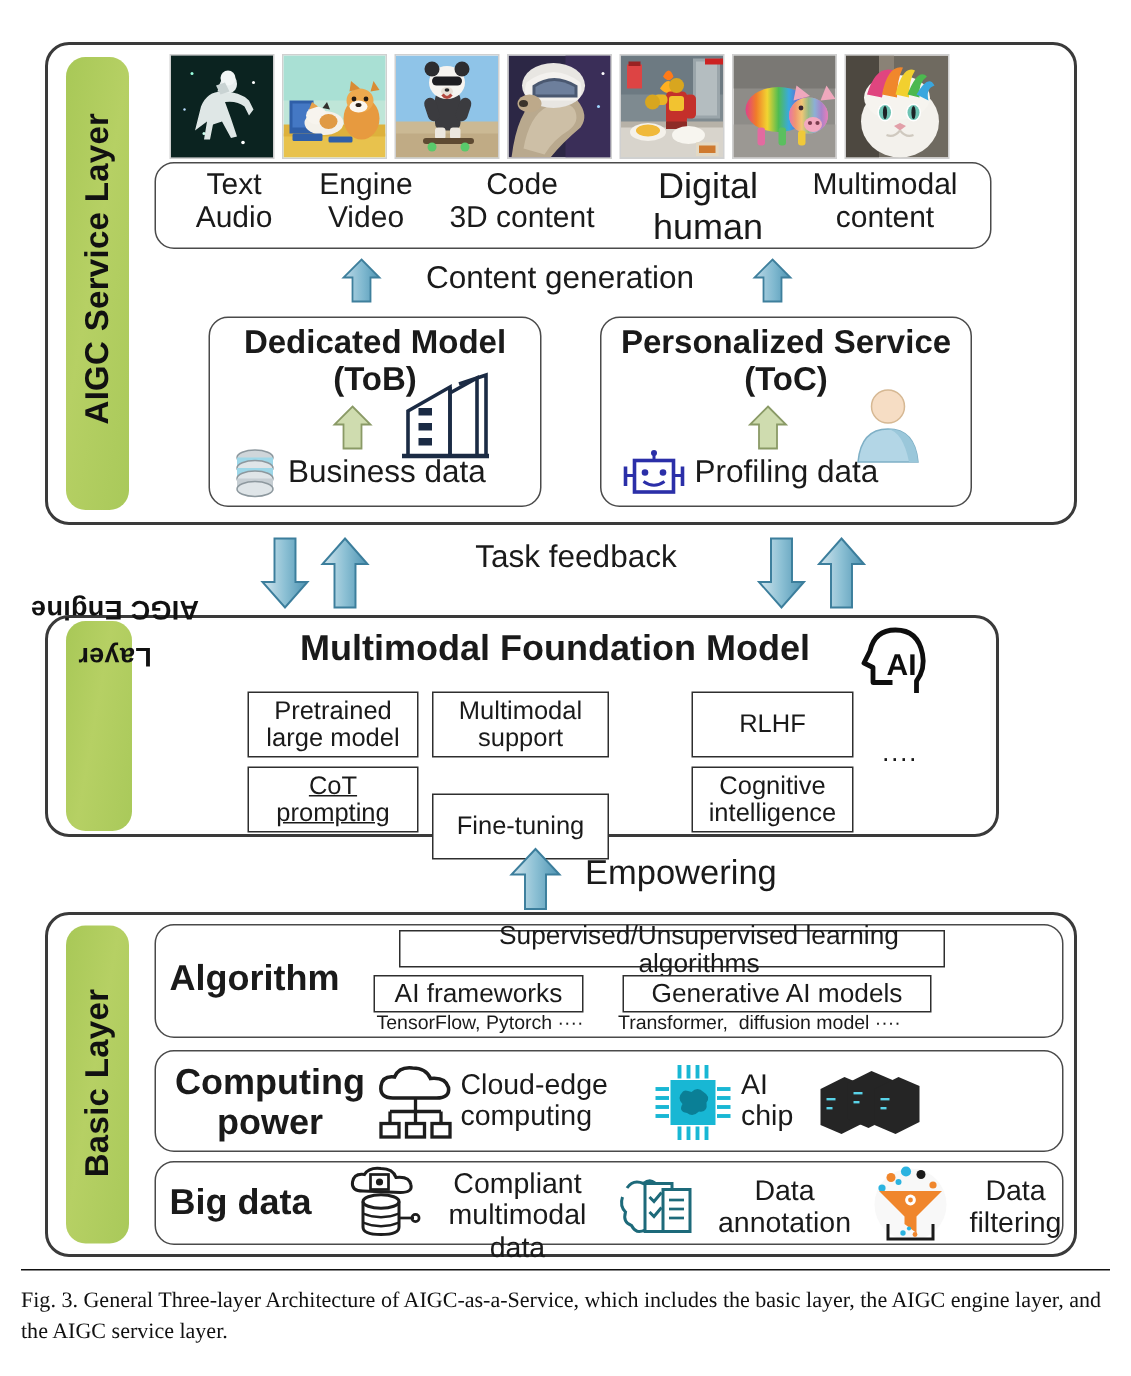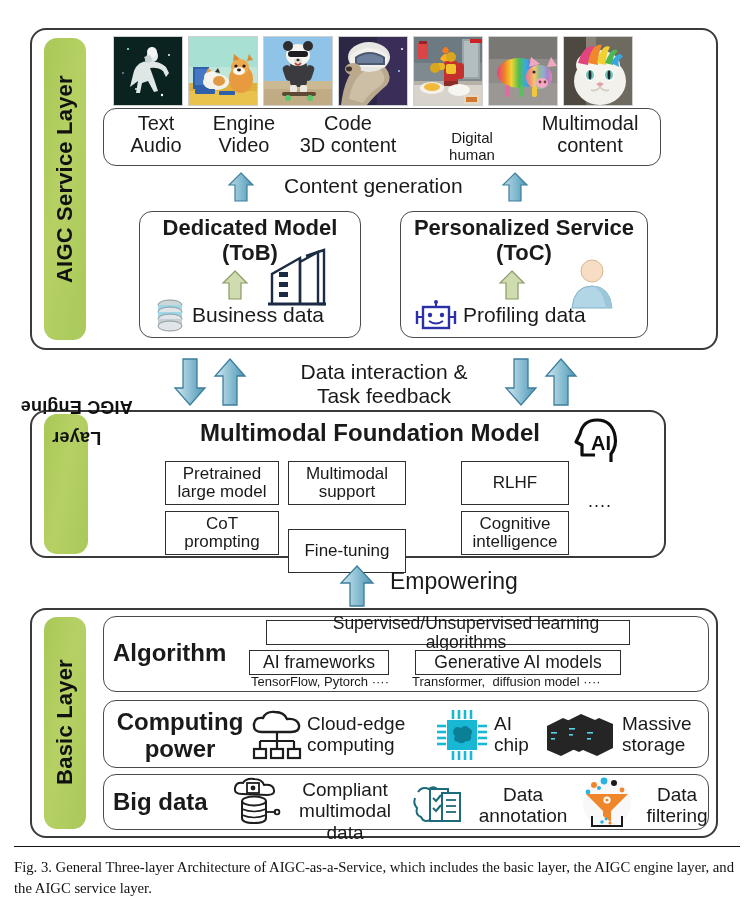--- a/index.html
+++ b/index.html
@@ -261,21 +261,21 @@
     <div>Audio</div>
   </div>
   <div class="ctr" style="left:203px;top:112px;width:82px;font-size:20px;">
     <div>Engine</div>
     <div>Video</div>
   </div>
   <div class="ctr" style="left:292px;top:112px;width:112px;font-size:20px;">
     <div>Code</div>
     <div>3D content</div>
   </div>
-  <div class="ctr" style="left:422px;top:130px;width:100px;font-size:15px;">
+  <div class="ctr" style="left:422px;top:112px;width:100px;font-size:24px;">
     <div>Digital</div>
     <div>human</div>
   </div>
   <div class="ctr" style="left:524px;top:112px;width:132px;font-size:20px;">
     <div>Multimodal</div>
     <div>content</div>
   </div>
 
   <div class="arrow-up" style="left:228px;top:172px;">
     <svg width="26" height="30" viewBox="0 0 26 30">
@@ -374,21 +374,20 @@
         </defs>
       <path d="M9 1 L23 1 L23 30 L31 30 L16 47 L1 30 L9 30 Z" fill="url(#dgrad)" stroke="#3c7e9c" stroke-width="1.3"></path>
     </svg>
   </div>
   <div style="position:absolute;left:214px;top:358px;">
     <svg width="32" height="48" viewBox="0 0 32 48">
       <path d="M16 1 L31 18 L23 18 L23 47 L9 47 L9 18 L1 18 Z" fill="url(#dgrad)" stroke="#3c7e9c" stroke-width="1.3"></path>
     </svg>
   </div>
   <div class="ctr" style="left:264px;top:360px;width:240px;font-size:21px;">
-    <div>Data interaction &amp;</div>
     <div>Task feedback</div>
   </div>
   <div style="position:absolute;left:505px;top:358px;">
     <svg width="32" height="48" viewBox="0 0 32 48">
       <path d="M9 1 L23 1 L23 30 L31 30 L16 47 L1 30 L9 30 Z" fill="url(#dgrad)" stroke="#3c7e9c" stroke-width="1.3"></path>
     </svg>
   </div>
   <div style="position:absolute;left:545px;top:358px;">
     <svg width="32" height="48" viewBox="0 0 32 48">
       <path d="M16 1 L31 18 L23 18 L23 47 L9 47 L9 18 L1 18 Z" fill="url(#dgrad)" stroke="#3c7e9c" stroke-width="1.3"></path>
@@ -416,21 +415,21 @@
 large model</span>
   </div>
   <div class="sbox" style="left:288px;top:461px;width:118px;height:44px;font-size:17px;">
     <span style="white-space:pre-line;">Multimodal
 support</span>
   </div>
   <div class="sbox" style="left:461px;top:461px;width:108px;height:44px;font-size:17px;">
     <span style="white-space:pre-line;">RLHF</span>
   </div>
 
-  <div class="sbox" style="left:165px;top:511px;width:114px;height:44px;font-size:17px;">
+  <div class="sbox" style="left:165px;top:511px;width:114px;height:44px;font-size:17px;text-decoration:underline;">
     <span style="white-space:pre-line;">CoT
 prompting</span>
   </div>
   <div class="sbox" style="left:288px;top:511px;width:118px;height:44px;font-size:17px;margin-top:18px;">
     <span style="white-space:pre-line;">Fine-tuning</span>
   </div>
   <div class="sbox" style="left:461px;top:511px;width:108px;height:44px;font-size:17px;">
     <span style="white-space:pre-line;">Cognitive
 intelligence</span>
   </div>
@@ -525,24 +524,20 @@
       <g fill="#59d3e8">
         <rect x="6" y="24" width="6" height="1.6"></rect>
           <rect x="6" y="30" width="4" height="1.6"></rect>
         <rect x="24" y="20" width="6" height="1.6"></rect>
           <rect x="24" y="26" width="4" height="1.6"></rect>
         <rect x="42" y="24" width="6" height="1.6"></rect>
           <rect x="42" y="30" width="4" height="1.6"></rect>
       </g>
     </svg>
   </div>
-  <div class="ctr" style="left:622px;top:713px;width:90px;font-size:19px;text-align:left;">
-    <div>Massive</div>
-    <div>storage</div>
-  </div>
 
   <div class="rbox" style="left:103px;top:774px;width:606px;height:56px;"></div>
   <div class="txt" style="left:113px;top:789px;font-size:24px;font-weight:bold;">Big data</div>
 
   <div style="position:absolute;left:230px;top:778px;">
     <svg width="50" height="50" viewBox="0 0 50 50">
       <path d="M12 16 Q4 16 5 10 Q6 4 13 5 Q16 0 24 1 Q32 1 34 7 Q43 6 44 12 Q45 17 37 17 Z" fill="none" stroke="#1d1d1d" stroke-width="2"></path>
       <rect x="17" y="5" width="12" height="10" fill="none" stroke="#1d1d1d" stroke-width="1.8"></rect>
       <circle cx="23" cy="10" r="2.4" fill="#1d1d1d"></circle>
       <ellipse cx="24" cy="23" rx="12" ry="4.5" fill="none" stroke="#1d1d1d" stroke-width="2"></ellipse>

